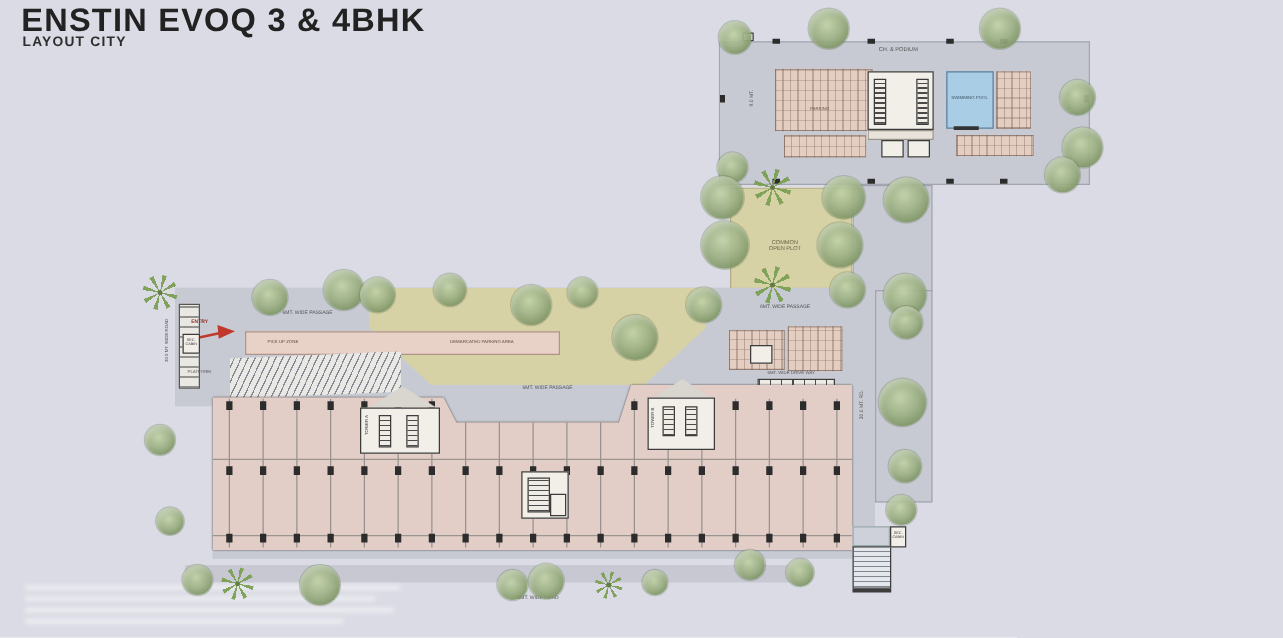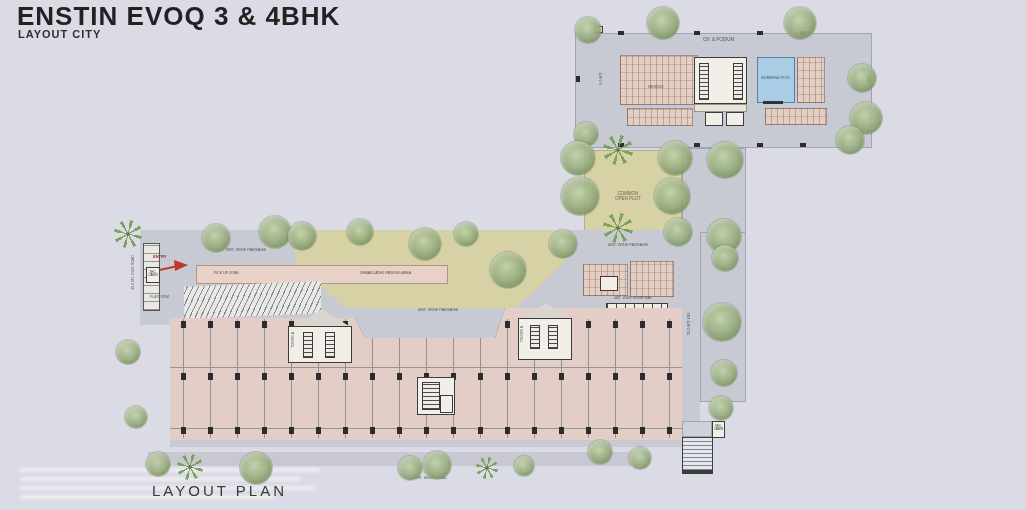--- a/index.html
+++ b/index.html
@@ -227,21 +227,20 @@
 
   <div class="abs" style="left:682px;top:421px;width:30px;height:16px;background:#ced1d9;
               box-shadow:inset 0 0 0 1px #9aa;z-index:11;"></div>
   <div class="abs ramp" style="left:682px;top:437px;width:31px;height:34px;z-index:11;"></div>
   <div class="abs" style="left:682px;top:471px;width:31px;height:3px;background:#3c3c3c;z-index:11;"></div>
   <div class="abs whitebox" style="left:712px;top:421px;width:13px;height:17px;z-index:24;"></div>
   <div class="lbl" style="left:713px;top:425px;font-size:3px;color:#333;width:11px;white-space:normal;text-align:center;z-index:26;">SEC. CABIN</div>
 
   <div class="abs" style="left:148px;top:452px;width:500px;height:14px;background:rgba(175,178,188,.45);"></div>
   <div class="lbl" style="left:414px;top:476px;font-size:4px;color:#555;">9MT. WIDE ROAD</div>
-  <div class="lbl" style="left:152px;top:483px;font-size:15px;letter-spacing:3px;color:#3a3a3a;">LAYOUT PLAN</div>
 
   <div class="ghostbar" style="left:20px;top:468px;width:300px;height:4px;"></div>
   <div class="ghostbar" style="left:20px;top:477px;width:280px;height:4px;"></div>
   <div class="ghostbar" style="left:20px;top:486px;width:295px;height:4px;"></div>
   <div class="ghostbar" style="left:20px;top:495px;width:255px;height:4px;"></div>
 
 <div class="tick" style="left: 618px; top: 31px; width: 6px; height: 4px; z-index: 22;"></div>
     <div class="tick" style="left: 694px; top: 31px; width: 6px; height: 4px; z-index: 22;"></div>
     <div class="tick" style="left: 757px; top: 31px; width: 6px; height: 4px; z-index: 22;"></div>
     <div class="tick" style="left: 800px; top: 31px; width: 6px; height: 4px; z-index: 22;"></div>

